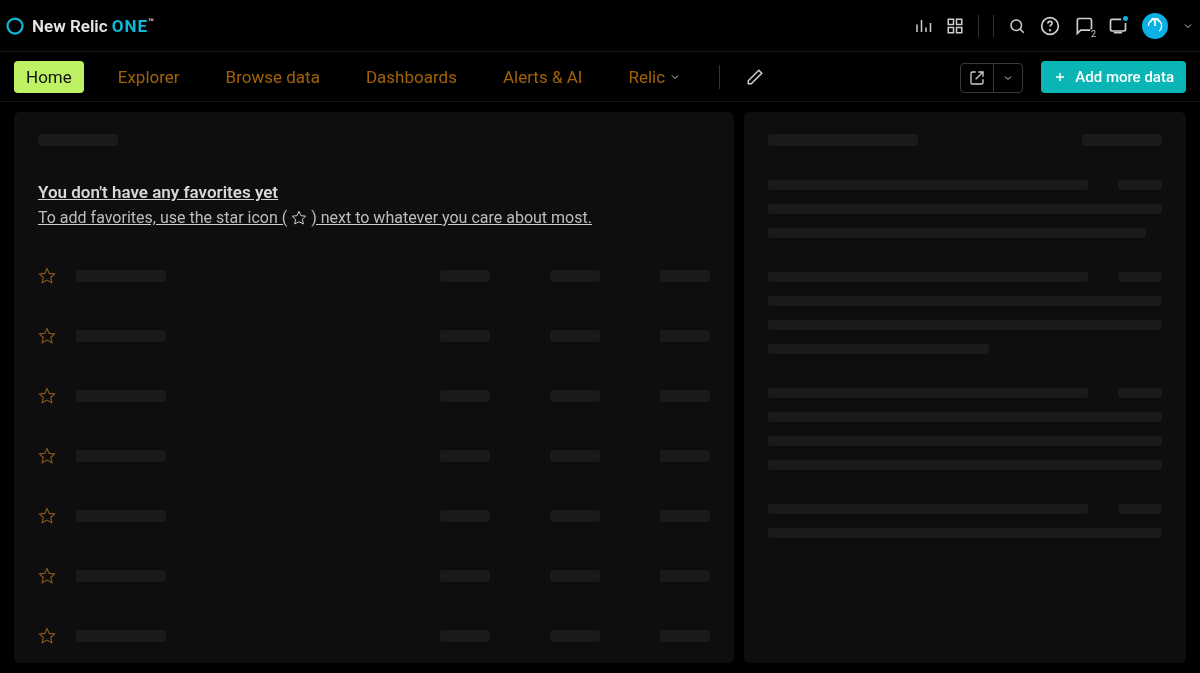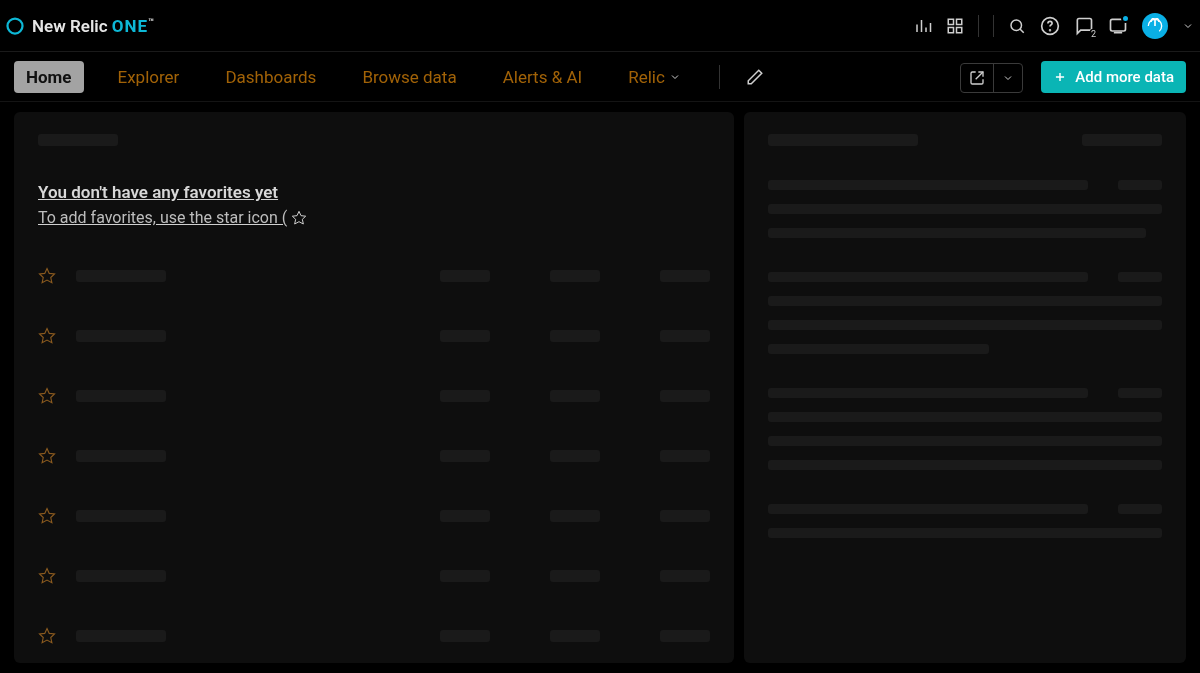--- a/index.html
+++ b/index.html
@@ -65,23 +65,23 @@
     padding: 0 14px; gap: 22px;
     border-bottom: 1px solid #141414;
   }
   .nav-item {
     font-size: 17px; color: #a16207;
     cursor:pointer;
     padding: 6px 12px;
     border-radius:4px;
   }
   .nav-item.active {
-    background: #a3a3a3;
+    background: #bef264;
     color:#111;
-    font-weight:700;
+    font-weight:400;
   }
   .nav-more { display:flex; align-items:center; gap:4px; }
   .nav-divider { width:1px; height:24px; background:#333; margin:0 4px; }
   .nav-right { margin-left:auto; display:flex; align-items:flex-end; gap:18px; }
   .share-wrap {
     display:flex; align-items:center;
     border:1px solid #3a3a3a; border-radius:4px;
     height:30px;
   }
   .share-wrap .seg { padding:0 8px; display:flex; align-items:center; height:100%; cursor:pointer;}
@@ -222,22 +222,22 @@
       <svg width="12" height="12" viewBox="0 0 24 24" fill="none" stroke="#cfcfcf" stroke-width="2">
           <path d="M6 9l6 6 6-6"></path>
         </svg>
     </div>
   </div>
 </div>
 
 <div class="navbar">
   <div class="nav-item active">Home</div>
   <div class="nav-item">Explorer</div>
+  <div class="nav-item">Browse data</div>
   <div class="nav-item">Dashboards</div>
-  <div class="nav-item">Browse data</div>
   <div class="nav-item">Alerts &amp; AI</div>
   <div class="nav-item nav-more">
     <span>Relic</span>
     <svg width="12" height="12" viewBox="0 0 24 24" fill="none" stroke="#cfcfcf" stroke-width="2">
         <path d="M6 9l6 6 6-6"></path>
       </svg>
   </div>
   <div class="nav-divider"></div>
   <div class="hdr-item">
     <svg width="18" height="18" viewBox="0 0 24 24" fill="none" stroke="#cfcfcf" stroke-width="2">
@@ -273,20 +273,21 @@
 
   <div class="panel panel-left">
     <div class="left-header skel"></div>
 
     <div class="fav-title">You don't have any favorites yet</div>
     <div class="fav-sub">
       <span>To add favorites, use the star icon (</span>
       <svg width="16" height="16" viewBox="0 0 24 24" fill="none" stroke="#cfcfcf" stroke-width="1.5">
         <polygon points="12 2 15 8.5 22 9.3 17 14 18.5 21 12 17.5 5.5 21 7 14 2 9.3 9 8.5 12 2"></polygon>
       </svg>
+      <span>) next to whatever you care about most.</span>
     </div>
 
     <div class="fav-rows">
 
       <div class="fav-row">
         <svg class="star" viewBox="0 0 24 24" fill="none" stroke="#8a5a1f" stroke-width="1.5">
             <polygon points="12 2 15 8.5 22 9.3 17 14 18.5 21 12 17.5 5.5 21 7 14 2 9.3 9 8.5 12 2"></polygon>
           </svg>
         <div class="skel"></div>
         <div class="cols">

